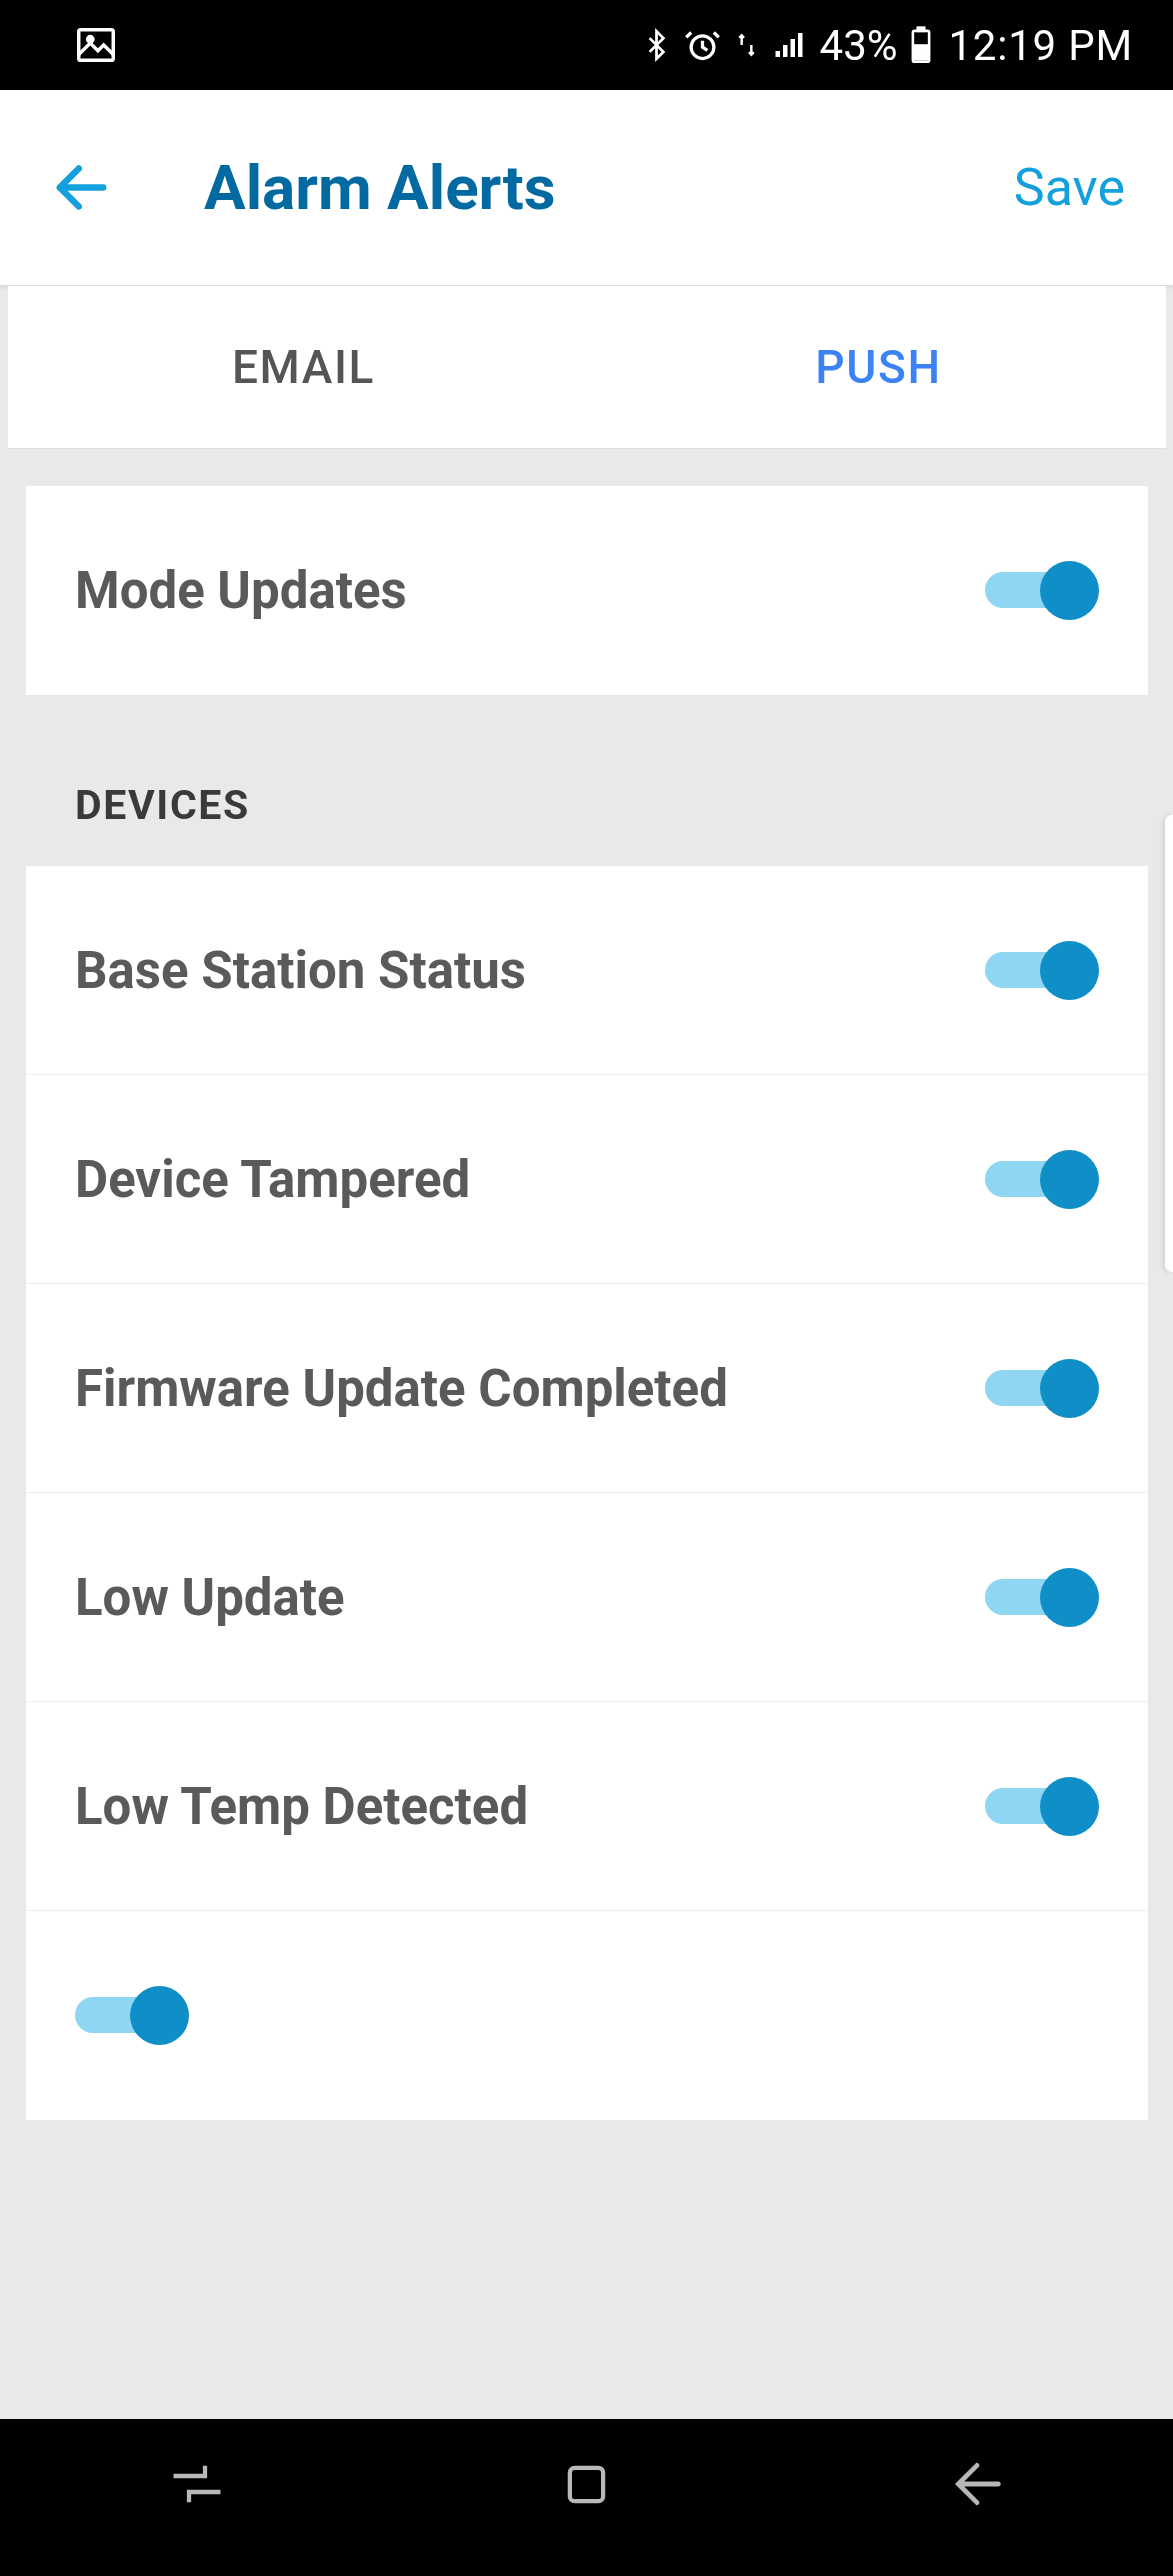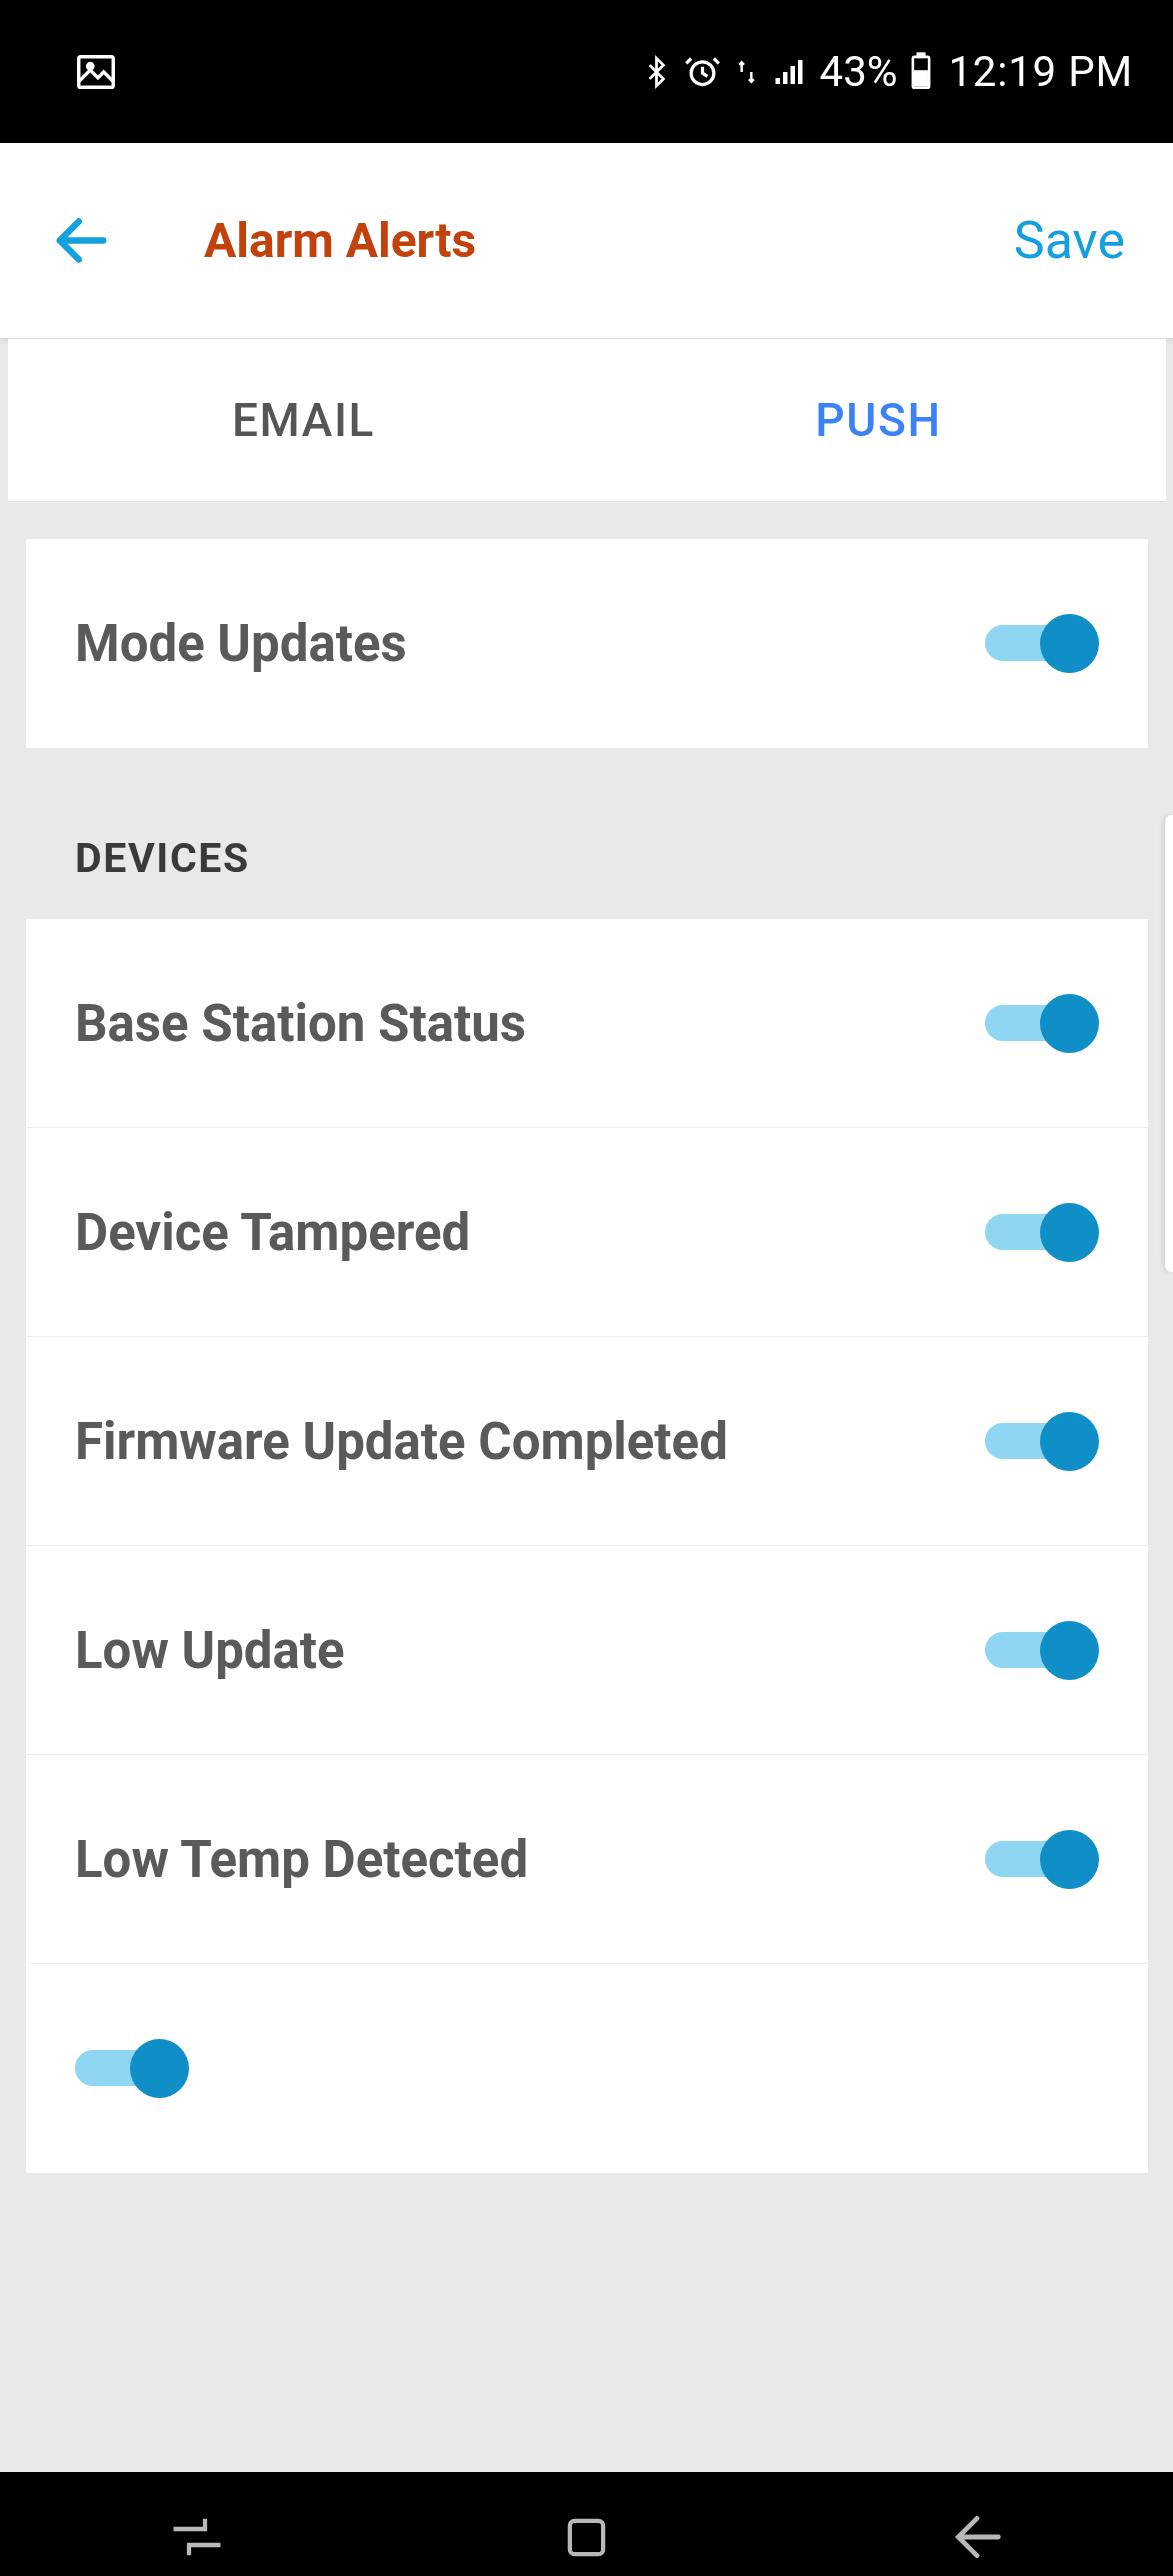--- a/index.html
+++ b/index.html
@@ -1,20 +1,20 @@
 <!DOCTYPE html>
 <html style="font-size:13px"><head>
 <meta charset="utf-8">
 <style>
   * { box-sizing: border-box; margin: 0; padding: 0; }
   html, body { width: 1174px; height: 2576px; font-family: -apple-system, BlinkMacSystemFont, "Segoe UI", Roboto, Helvetica, Arial, sans-serif; background: #000; overflow: hidden; }
 
   
   .status-bar {
-    height: 143px;
+    height: 90px;
     background: #000;
     color: #fff;
     display: flex;
     align-items: center;
     justify-content: space-between;
     padding: 0 41px 0 73px;
     font-size: 42px;
   }
   .status-left { display: flex; align-items: center; gap: 16.3px; }
   .status-right { display: flex; align-items: center; gap: 9.8px; }
@@ -35,23 +35,23 @@
     background: #fff;
     display: flex;
     align-items: center;
     padding: 0 49px;
     border-bottom: 0.8px solid #dcdcdc;
     box-shadow: 0 3.3px 4.9px rgba(0,0,0,0.06);
   }
   .back-btn { color: #14a0dc; display: inline-flex; align-items: center; justify-content: center; width: 65px; height: 65px; }
   .header-title {
     flex: 1;
-    font-size: 48px;
+    font-size: 62px;
     font-weight: 700;
-    color: #c2410c;
+    color: #0369a1;
     margin-left: 90px;
   }
   .save-btn { color: #14a0dc; font-size: 52px; font-weight: 400; }
 
   
   .tabs {
     height: 163px;
     background: #fff;
     display: flex;
     margin: 0 8px;

